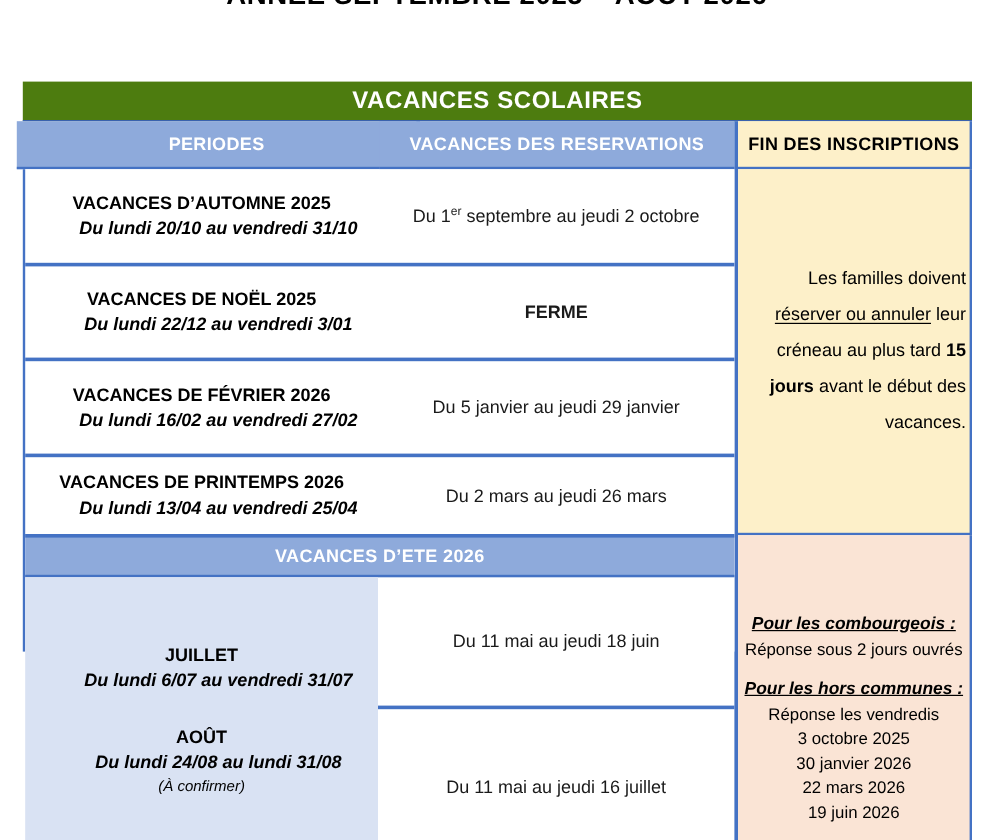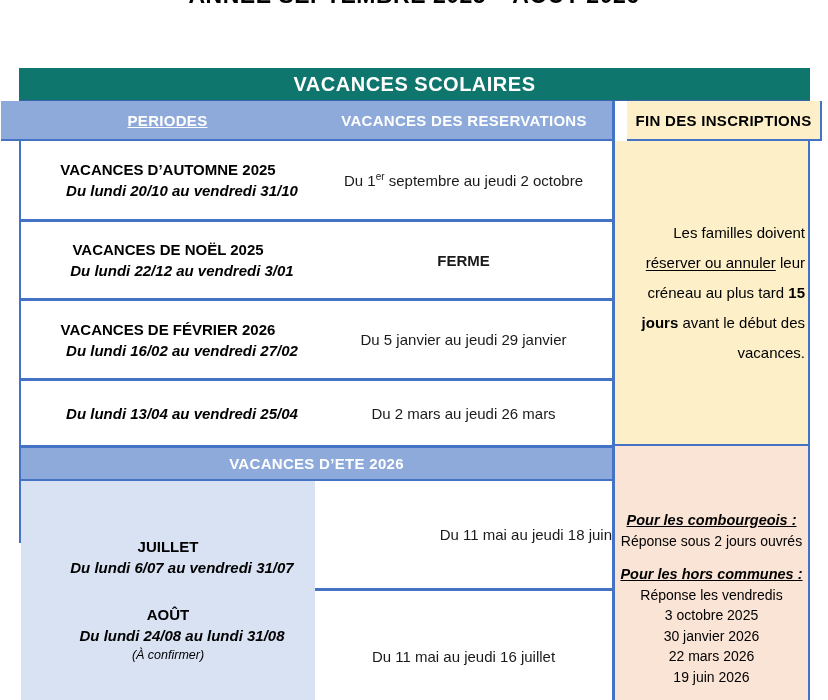--- a/index.html
+++ b/index.html
@@ -10,34 +10,34 @@
   }
   
   .title-clip { position:absolute; left:0; top:0; width:828px; height:9px; overflow:hidden; }
   .title-clip .ttl {
     font-size:23px; font-weight:bold; line-height:26px; text-align:center;
     margin-top:-18px; letter-spacing:.5px; color:#000;
   }
   
   .main-header {
     position:absolute; left:19px; top:68px; width:791px; height:33px;
-    background:#0f766e; border-bottom:1px solid #3a62ad;
+    background:#4d7c0f; border-bottom:1px solid #3a62ad;
     display:flex; align-items:center; justify-content:center;
     color:#fff; font-weight:bold; font-size:20px; letter-spacing:.5px;
   }
   
   .col-head {
     position:absolute; top:101px; height:40px; background:#8EAADB;
     display:flex; align-items:center; justify-content:center;
     color:#fff; font-weight:bold; font-size:15px; letter-spacing:.3px;
     border-bottom:2px solid #4472C4;
   }
-  .ch1 { left:1px;  width:336px; border-right:3px solid #4472C4;text-decoration:underline; }
+  .ch1 { left:14px;  width:336px; border-right:3px solid #4472C4; }
   .ch2 { left:316px; width:296px; }
-  .ch3 { left:615px; width:195px; background:#FDF0C9; color:#000; border-right:2px solid #4472C4;margin-left:12px; }
+  .ch3 { left:615px; width:195px; background:#FDF0C9; color:#000; border-right:2px solid #4472C4; }
   
   .vline { position:absolute; left:612px; top:101px; width:3px; height:599px; background:#4472C4; }
   
   .body {
     position:absolute; left:19px; top:141px; width:593px; height:402px;
     border-left:2px solid #4472C4; background:#fff;
   }
   .row { display:flex; }
   .r1 { height:78px; } .r2 { height:76px;border-radius:28px; } .r3 { height:77px; } .r4 { height:64px; }
   .divider { height:3px; background:#4472C4; }
@@ -55,21 +55,21 @@
     color:#fff; font-weight:bold; font-size:15px; letter-spacing:.3px;
   }
   
   .summer { display:flex; height:219px; }
   .summer-left {
     width:294px; background:#D9E2F3; text-align:center; padding-top:55px;
   }
   .summer-left .gap { height:26px; }
   .august-note { font-style:italic; font-size:12.5px; line-height:18px; color:#000; }
   .summer-right { width:297px; position:relative; }
-  .sr-cellA { height:107px; display:flex; align-items:center; justify-content:flex-end; text-align:center;border-radius:20px; }
+  .sr-cellA { height:107px; display:flex; align-items:center; justify-content:center; text-align:center;border-radius:20px; }
   .sr-div { height:3px; background:#4472C4; }
   .sr-cellB { height:109px; display:flex; align-items:center; justify-content:center; text-align:center; padding-top:22px; }
   
   .yellow-cell {
     position:absolute; left:615px; top:141px; width:195px; height:305px;
     background:#FDF0C9; border-right:2px solid #4472C4; border-bottom:2px solid #4472C4;
     display:flex; align-items:center; justify-content:center;
   }
   .yellow-cell .note {
     font-size:15px; line-height:30px; text-align:right; padding:0 3px; color:#000;
@@ -142,20 +142,21 @@
         <div class="period-dates">Du lundi 16/02 au vendredi 27/02</div>
       </div>
       <div class="c2">
         <span class="res-text">Du 5 janvier au jeudi 29 janvier</span>
       </div>
     </div>
     <div class="divider"></div>
 
     <div class="row r4">
       <div class="c1">
+        <div class="period-name">VACANCES DE PRINTEMPS 2026</div>
         <div class="period-dates">Du lundi 13/04 au vendredi 25/04</div>
       </div>
       <div class="c2">
         <span class="res-text">Du 2 mars au jeudi 26 mars</span>
       </div>
     </div>
 
     <div class="sub-header">
       <span>VACANCES D’ETE 2026</span>
     </div>

